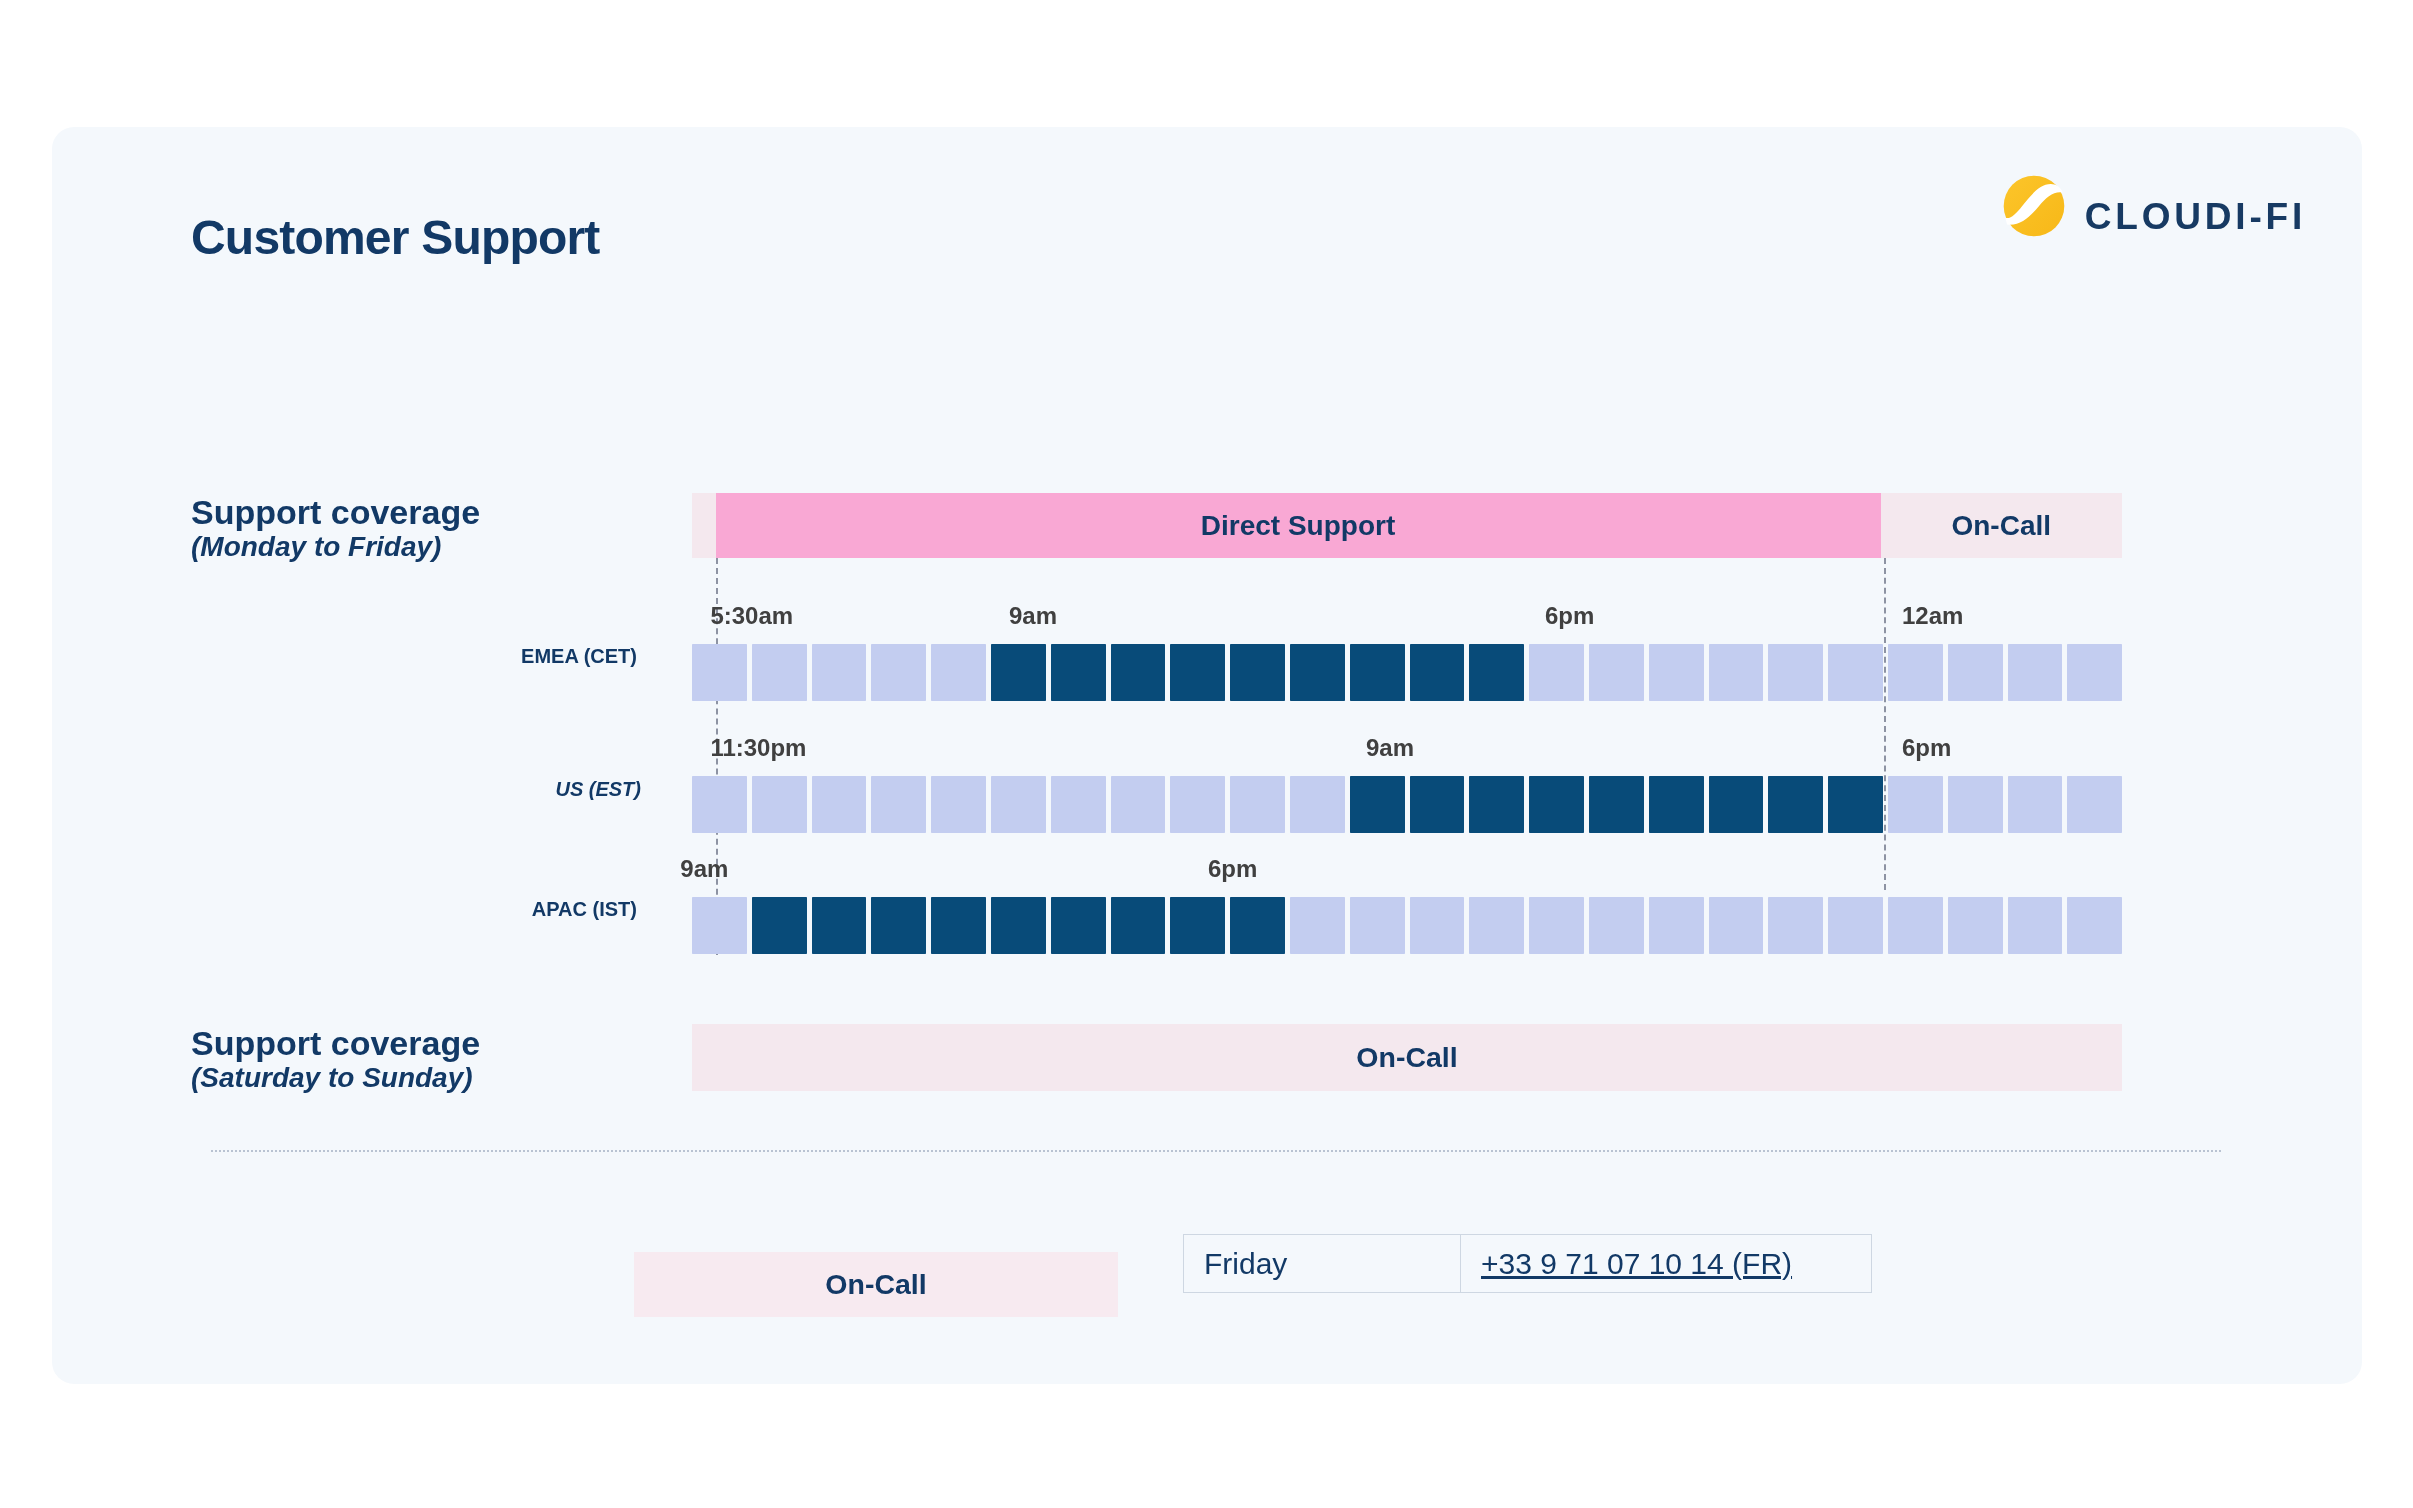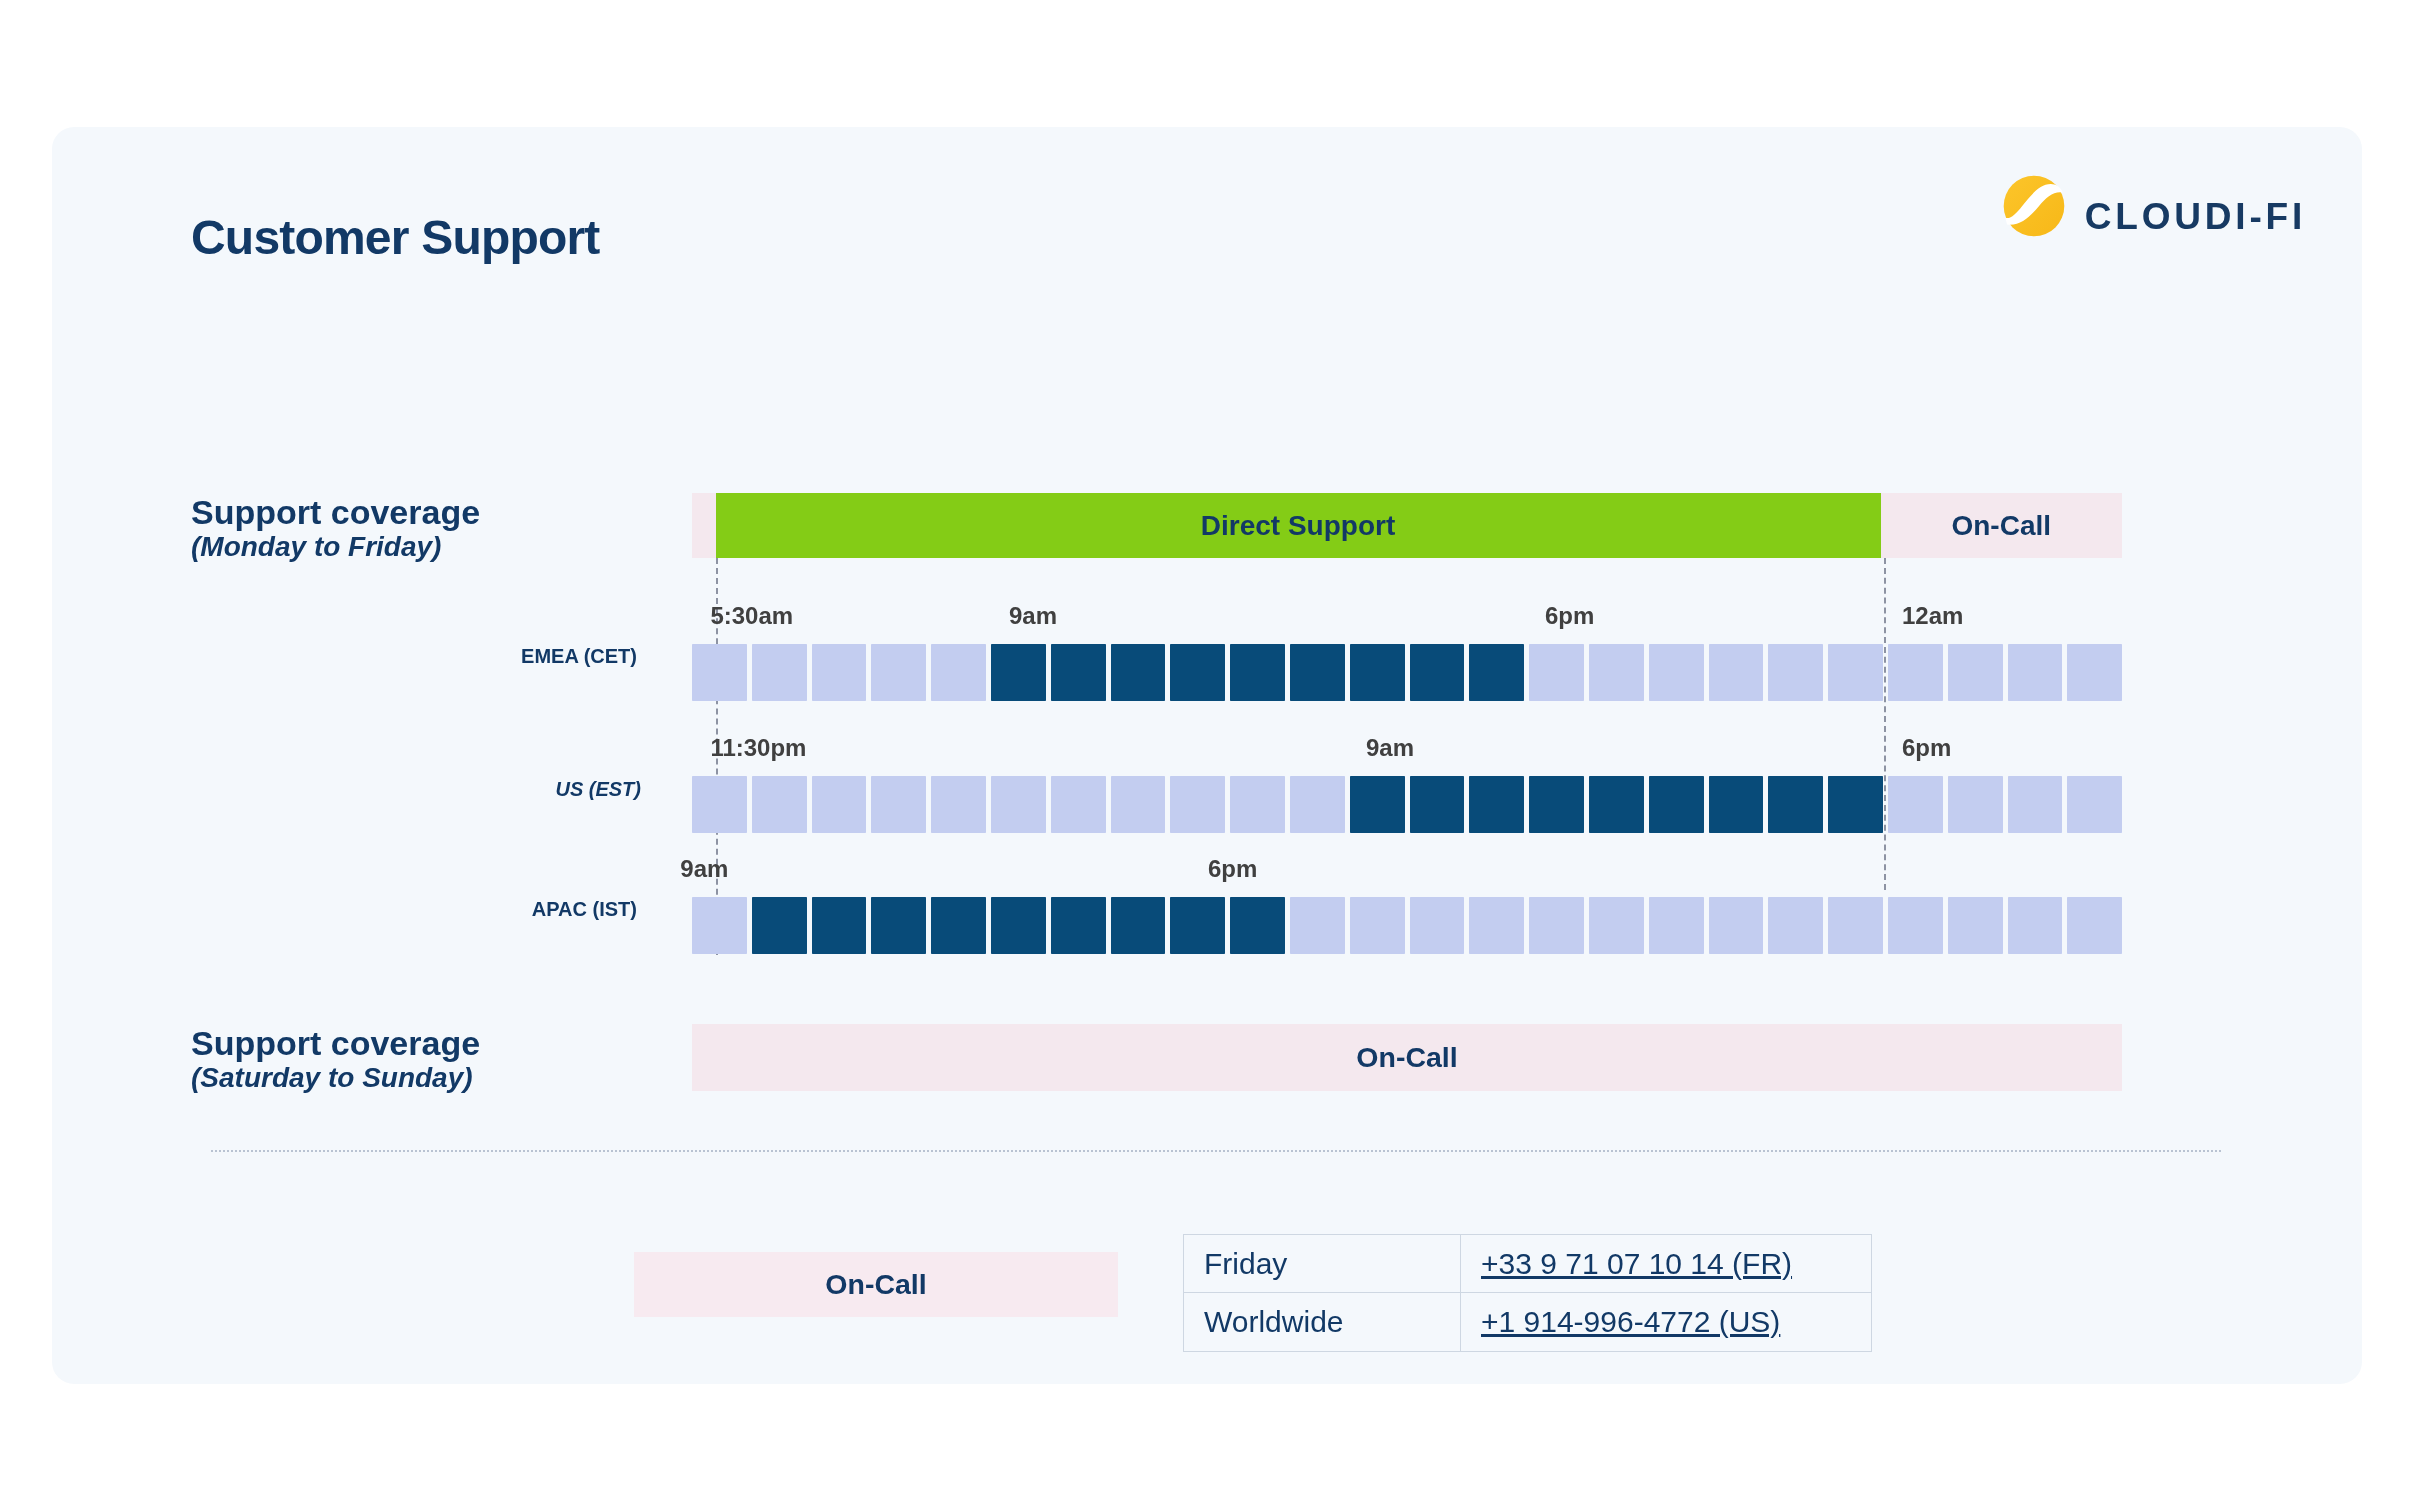--- a/index.html
+++ b/index.html
@@ -73,21 +73,21 @@
   .legend-seg {
     display: flex;
     align-items: center;
     justify-content: center;
     font-size: 28px;
     font-weight: 700;
     color: #123966;
     height: 100%;
   }
   .legend-pre   { width: 23.5px;  background: #f4e8ee; }
-  .legend-main  { flex: 0 0 1165px; background: #84cc16; }
+  .legend-main  { flex: 0 0 1165px; background: #f9a8d4; }
   .legend-post  { flex: 1;     background: #f4e8ee; }
 
   .row-label {
     position: absolute;
     width: 469px;
     text-align: right;
     font-size: 20px;
     font-weight: 700;
     color: #123966;
   }
@@ -329,19 +329,15 @@
 <div id="divider"></div>
 
 <div id="footer-legend">On-Call</div>
 
 <table id="contact-table">
   <tbody>
     <tr>
       <td class="region">Friday</td>
       <td class="number">+33 9 71 07 10 14 (FR)</td>
     </tr>
-    <tr>
-      <td class="region">Worldwide</td>
-      <td class="number">+1 914-996-4772 (US)</td>
-    </tr>
   </tbody>
 </table>
 
 
 </body></html>

